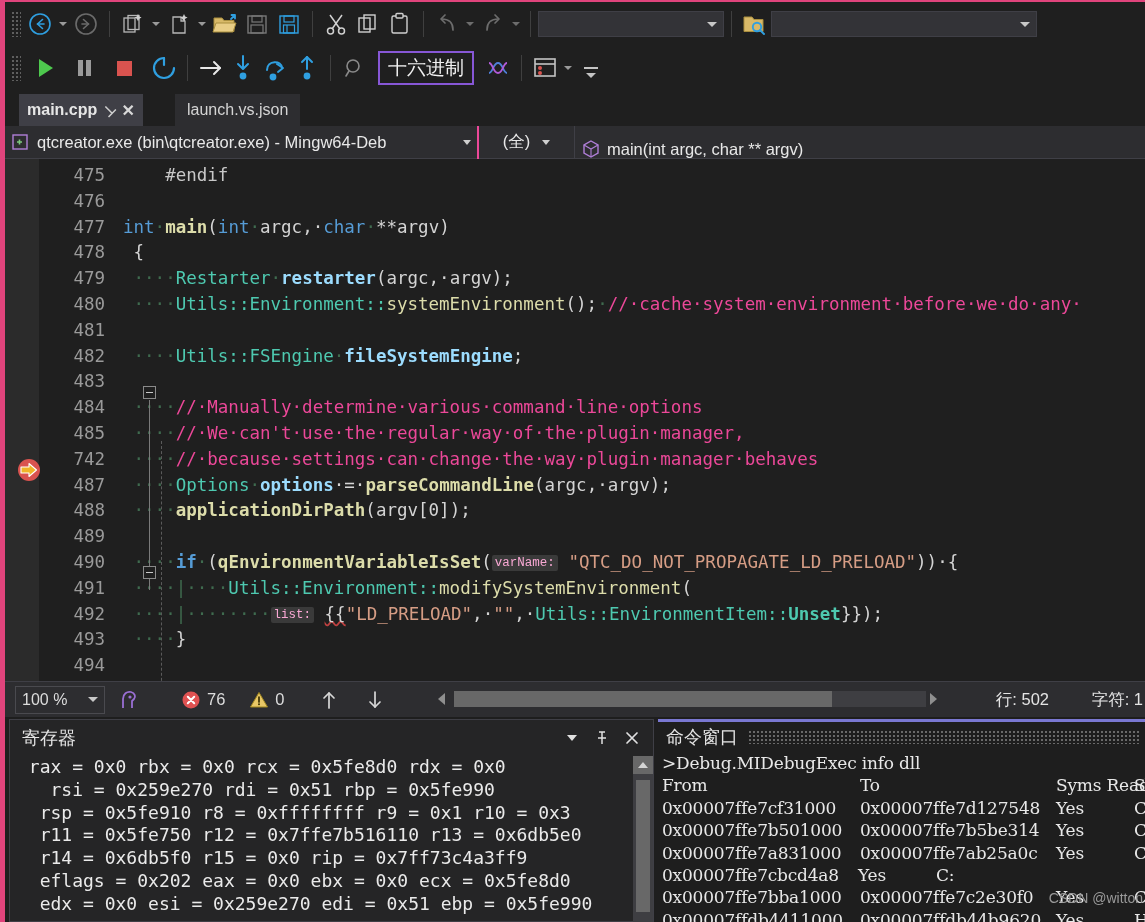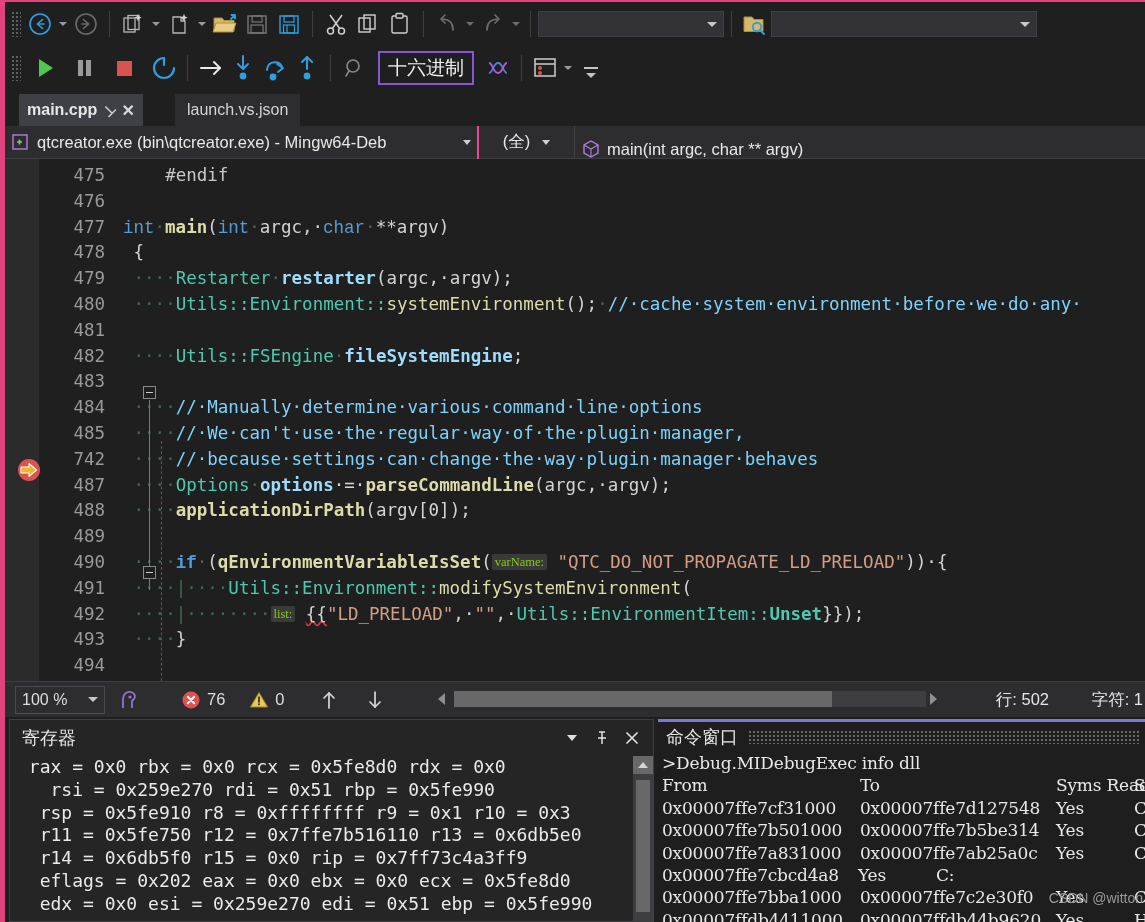--- a/index.html
+++ b/index.html
@@ -128,34 +128,34 @@
     font-family: "DejaVu Sans Mono", monospace; font-size: 17.5px;
     white-space: pre; color: #d4d4d4;
   }
   .lnum {
     position: absolute; left: 38px; width: 62px; text-align: right;
     color: #9a9a9a; font-family: "DejaVu Sans Mono", monospace; font-size: 17.5px;
   }
   .ctext { position: absolute; left: 118px; white-space: pre; }
 
   
-  .kw   { color: #569cd6; font-family: Liberation Mono, monospace; }
+  .kw   { color: #569cd6; }
   .typ  { color: #4ec9b0; }
   .fn   { color: #dcdcaa; }
   .var  { color: #9cdcfe; }
-  .cmt  { color: #7dd3fc; }
+  .cmt  { color: #ec4899; }
   .str  { color: #d69d85; }
   .pun  { color: #d4d4d4; }
   .pp   { color: #c8c8c8; }
   .dot  { color: #3f6b4f; }
   .b    { font-weight: bold; }
   .hint {
-    background: #3a3a3a; color: #84cc16; font-size: 12.5px;
+    background: #3a3a3a; color: #f9a8d4; font-size: 12.5px;
     padding: 1px 3px; border-radius: 2px; vertical-align: 2px;
-    font-family: Liberation Serif, serif;
+    font-family: Liberation Mono, monospace;
   }
   .squig {
     text-decoration: underline wavy #c04040;
     text-decoration-skip-ink: none;
   }
 
   
   .fold {
     position: absolute; left: 138px; width: 13px; height: 13px;
     border: 1px solid #8a8a8a; background: #1f1f1f;

